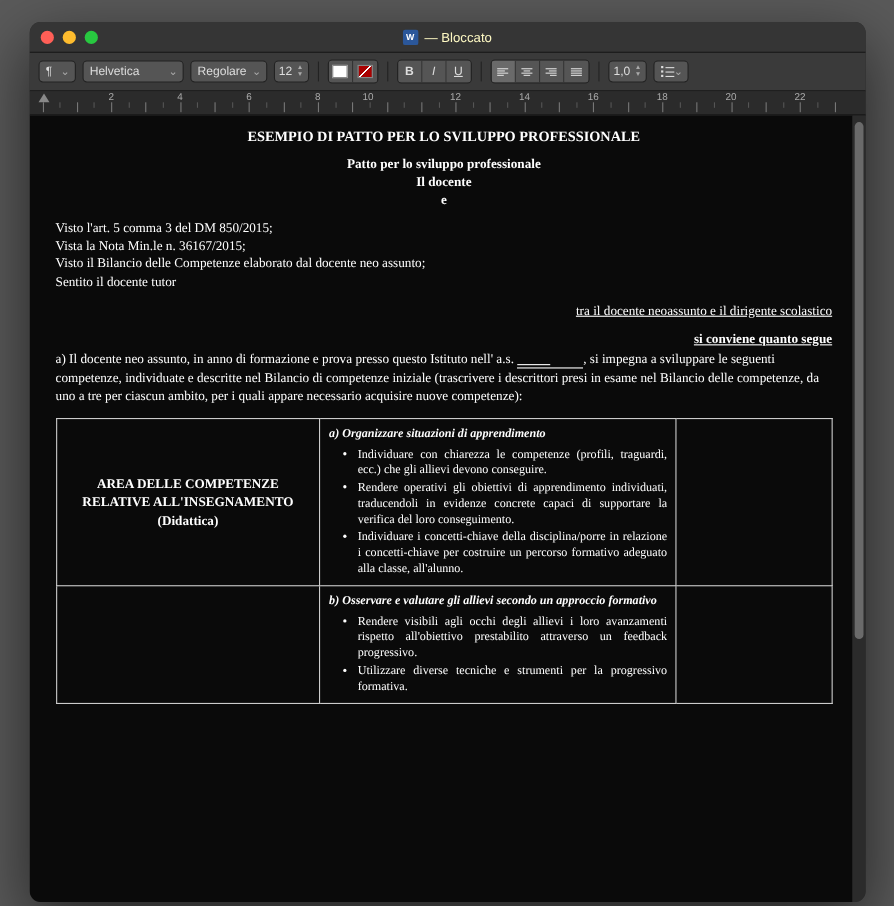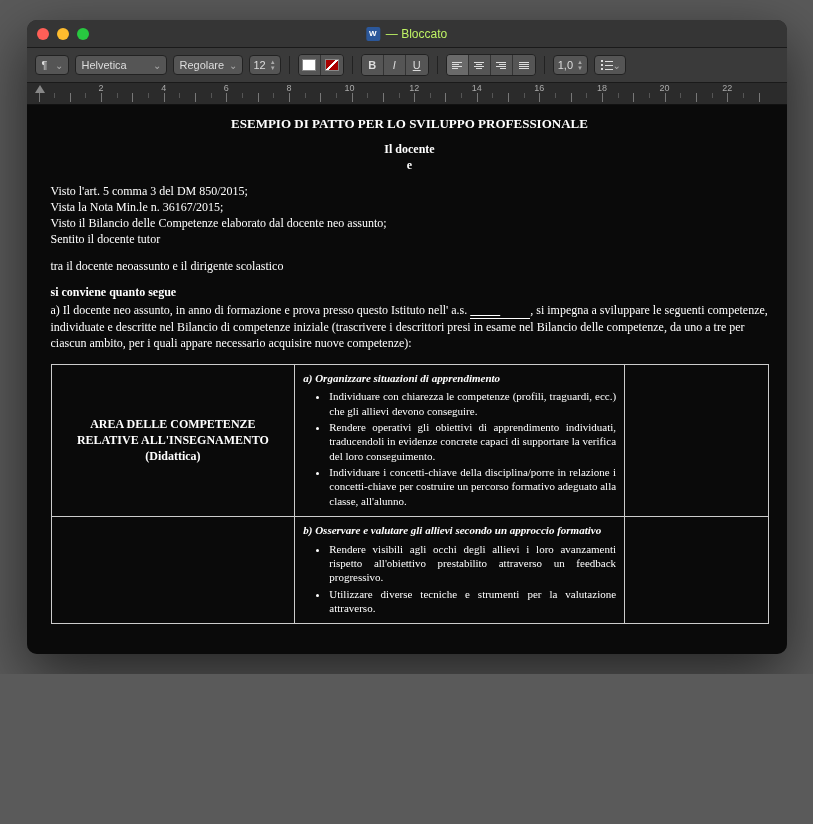--- a/index.html
+++ b/index.html
@@ -42,21 +42,21 @@
   color: #bbb;
   font-size: 12px;
 }
 .doc-icon {
   width: 14px; height: 14px;
   background: #2b579a;
   border-radius: 2px;
   display: flex; align-items: center; justify-content: center;
   color: white; font-size: 8px; font-weight: bold;
 }
-.title-locked { color: #bef264; }
+.title-locked { color: #fef9c3; }
 .toolbar {
   background: #3a3a3a;
   padding: 6px 8px;
   display: flex;
   align-items: center;
   gap: 6px;
   border-bottom: 1px solid #1a1a1a;
 }
 .tb-select {
   background: #555;
@@ -129,22 +129,21 @@
 }
 .ruler-ticks {
   position: absolute;
   left: 12px; right: 8px; top: 10px; height: 10px;
 }
 .tick { position: absolute; top: 0; width: 1px; height: 5px; background: #555; }
 .tick.major { height: 9px; background: #777; }
 .tick-label { position: absolute; top: -10px; transform: translateX(-50%); color:#aaa; }
 .content-wrap {
   display: flex;
-  height: 549px;
-  flex-direction: column;
+  height: 715px;
 }
 .page {
   flex: 1;
   background: #0a0a0a;
   color: #fff;
   font-family: Georgia, "Times New Roman", serif;
   font-size: 12px;
   line-height: 1.35;
   padding: 10px 18px 10px 24px;
   overflow: hidden;
@@ -161,21 +160,21 @@
   width: 8px;
   height: 470px;
   background: #6a6a6a;
   border-radius: 4px;
 }
 .page h1 { text-align: center; font-size: 13px; font-weight: bold; margin-bottom: 8px; }
 .page .center { text-align: center; font-weight: bold; font-size: 12px; }
 .page p { margin: 0; }
 .page .refs { margin: 10px 0; font-size: 12px; }
 .page .refs p { margin: 0; }
-.page .sect { text-align: left; font-weight: bold; margin: 10px 0 2px; }
+.page .sect { text-align: right; font-weight: bold; margin: 10px 0 2px; text-decoration: underline; }
 .page .body-a { font-size: 12px; }
 .blank { text-decoration: underline; display: inline-block; min-width: 60px; border-bottom: 1px solid #fff; }
 .doc-table {
   border-collapse: collapse;
   width: 100%;
   margin-top: 12px;
   font-size: 11px;
 }
 .doc-table td {
   border: 1px solid #ccc;
@@ -364,33 +363,34 @@
         <div class="tick" style="left: 641.739px;"></div>
         <div class="tick major" style="left: 657.391px;"></div>
         <div class="tick" style="left: 673.043px;"></div>
         <div class="tick major" style="left: 688.696px;"></div>
         <div class="tick" style="left: 704.348px;"></div>
         <div class="tick major" style="left: 720px;"></div>
         <div class="tick-label" style="left: 62.6087px;">2</div>
         <div class="tick-label" style="left: 125.217px;">4</div>
         <div class="tick-label" style="left: 187.826px;">6</div>
         <div class="tick-label" style="left: 250.435px;">8</div>
-        <div class="tick-label" style="left: 311px;">10</div>
+        <div class="tick-label" style="left: 296px;">10</div>
         <div class="tick-label" style="left: 375.652px;">12</div>
         <div class="tick-label" style="left: 438.261px;">14</div>
         <div class="tick-label" style="left: 500.87px;">16</div>
         <div class="tick-label" style="left: 563.478px;">18</div>
         <div class="tick-label" style="left: 626.087px;">20</div>
         <div class="tick-label" style="left: 688.696px;">22</div>
       </div>
   </div>
 
   <div class="content-wrap">
     <div class="page">
       <h1>ESEMPIO DI PATTO PER LO SVILUPPO PROFESSIONALE</h1>
+      <p class="center">Patto per lo sviluppo professionale</p>
       <p class="center">Il docente</p>
       <p class="center">e</p>
 
       <div class="refs">
         <p>Visto l'art. 5 comma 3 del DM 850/2015;</p>
         <p>Vista la Nota Min.le n. 36167/2015;</p>
         <p>Visto il Bilancio delle Competenze elaborato dal docente neo assunto;</p>
         <p>Sentito il docente tutor</p>
       </div>
 
@@ -414,21 +414,21 @@
             </ul>
           </td>
           <td class="empty-cell"></td>
         </tr>
         <tr>
           <td class="area-cell"></td>
           <td class="desc-cell">
             <div class="heading">b) Osservare e valutare gli allievi secondo un approccio formativo</div>
             <ul>
               <li>Rendere visibili agli occhi degli allievi i loro avanzamenti rispetto all'obiettivo prestabilito attraverso un feedback progressivo.</li>
-              <li>Utilizzare diverse tecniche e strumenti per la valutazione attraverso.</li>
+              <li>Utilizzare diverse tecniche e strumenti per la progressivo formativa.</li>
             </ul>
           </td>
           <td class="empty-cell"></td>
         </tr>
       </tbody>
         </table>
     </div>
     <div class="scrollbar">
       <div class="scrollbar-thumb"></div>
     </div>

